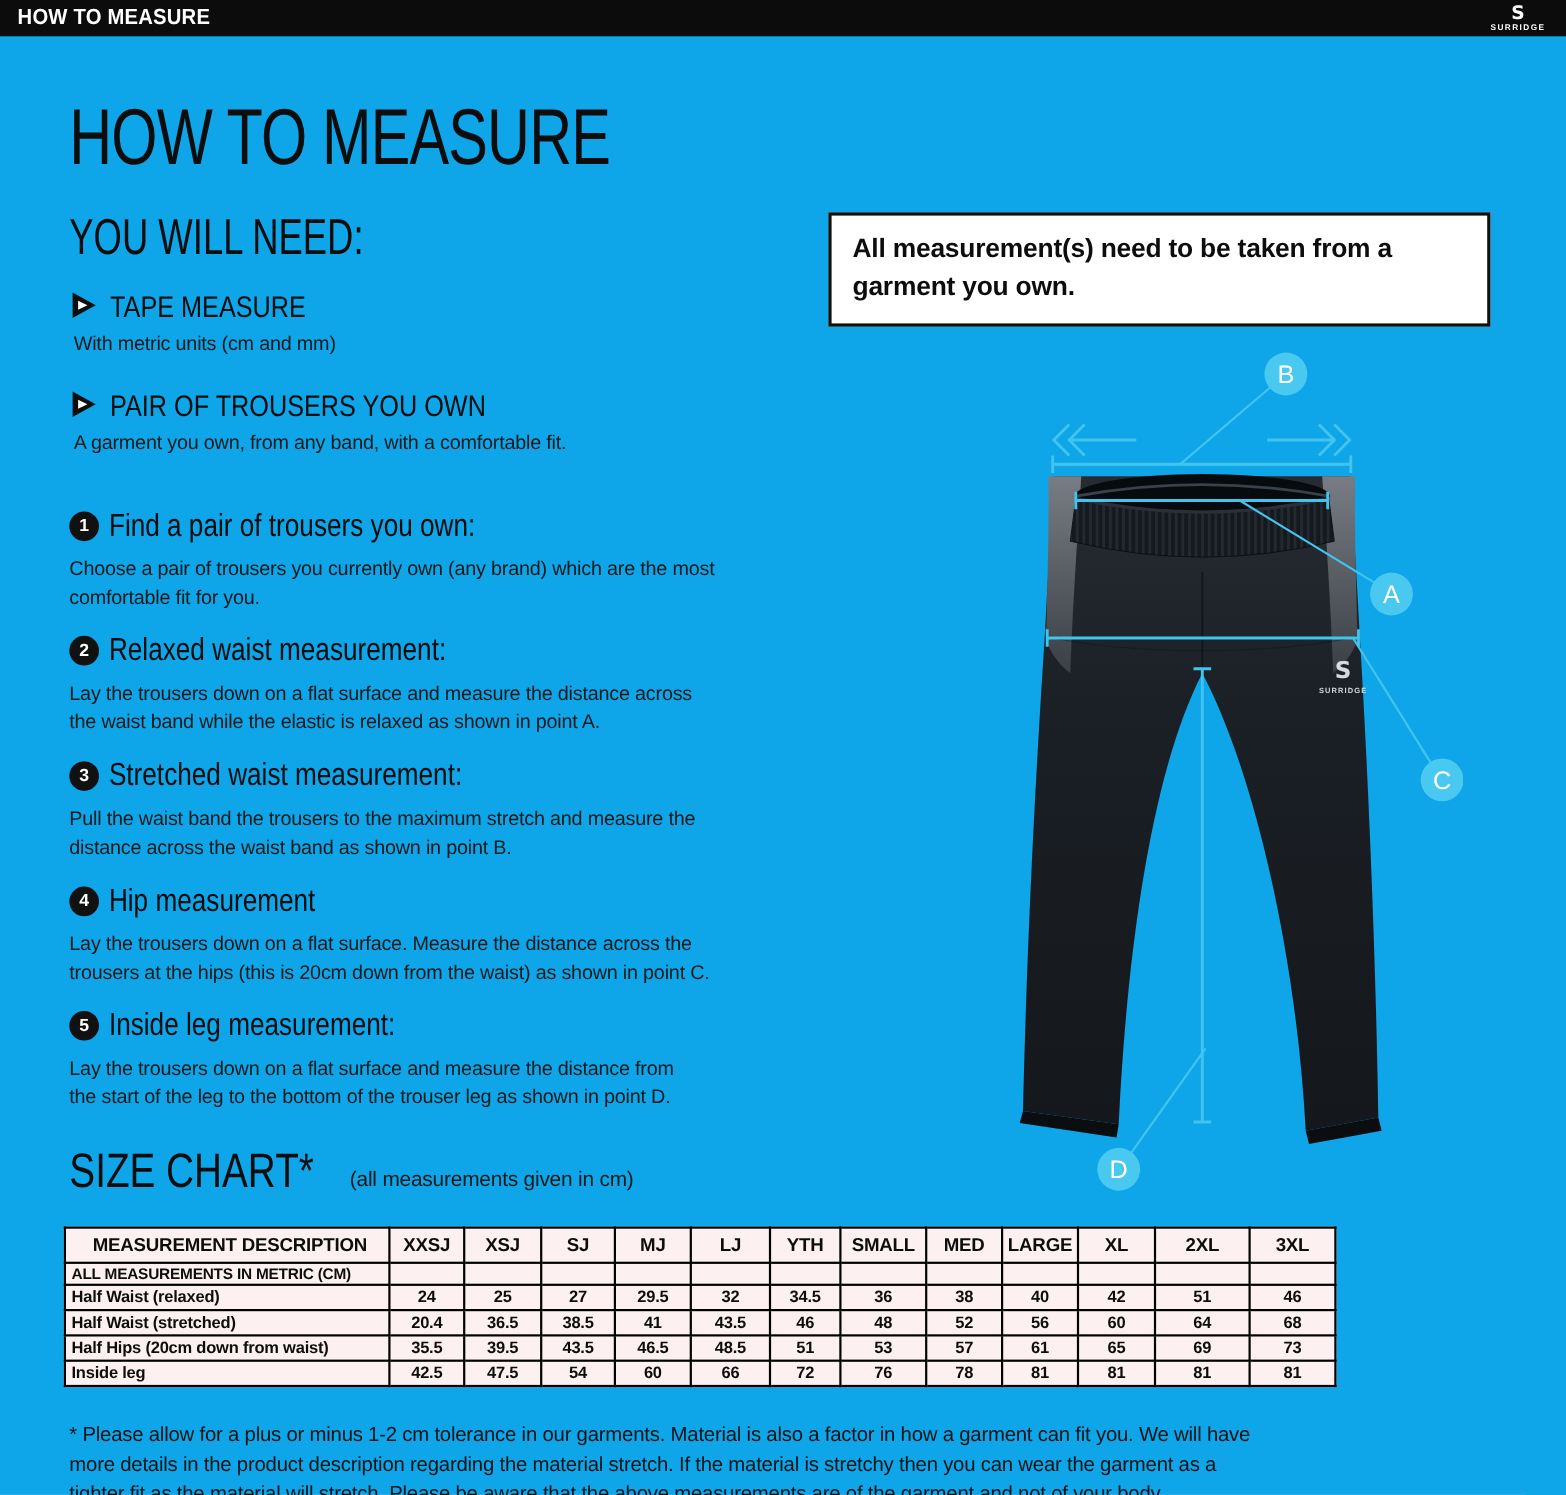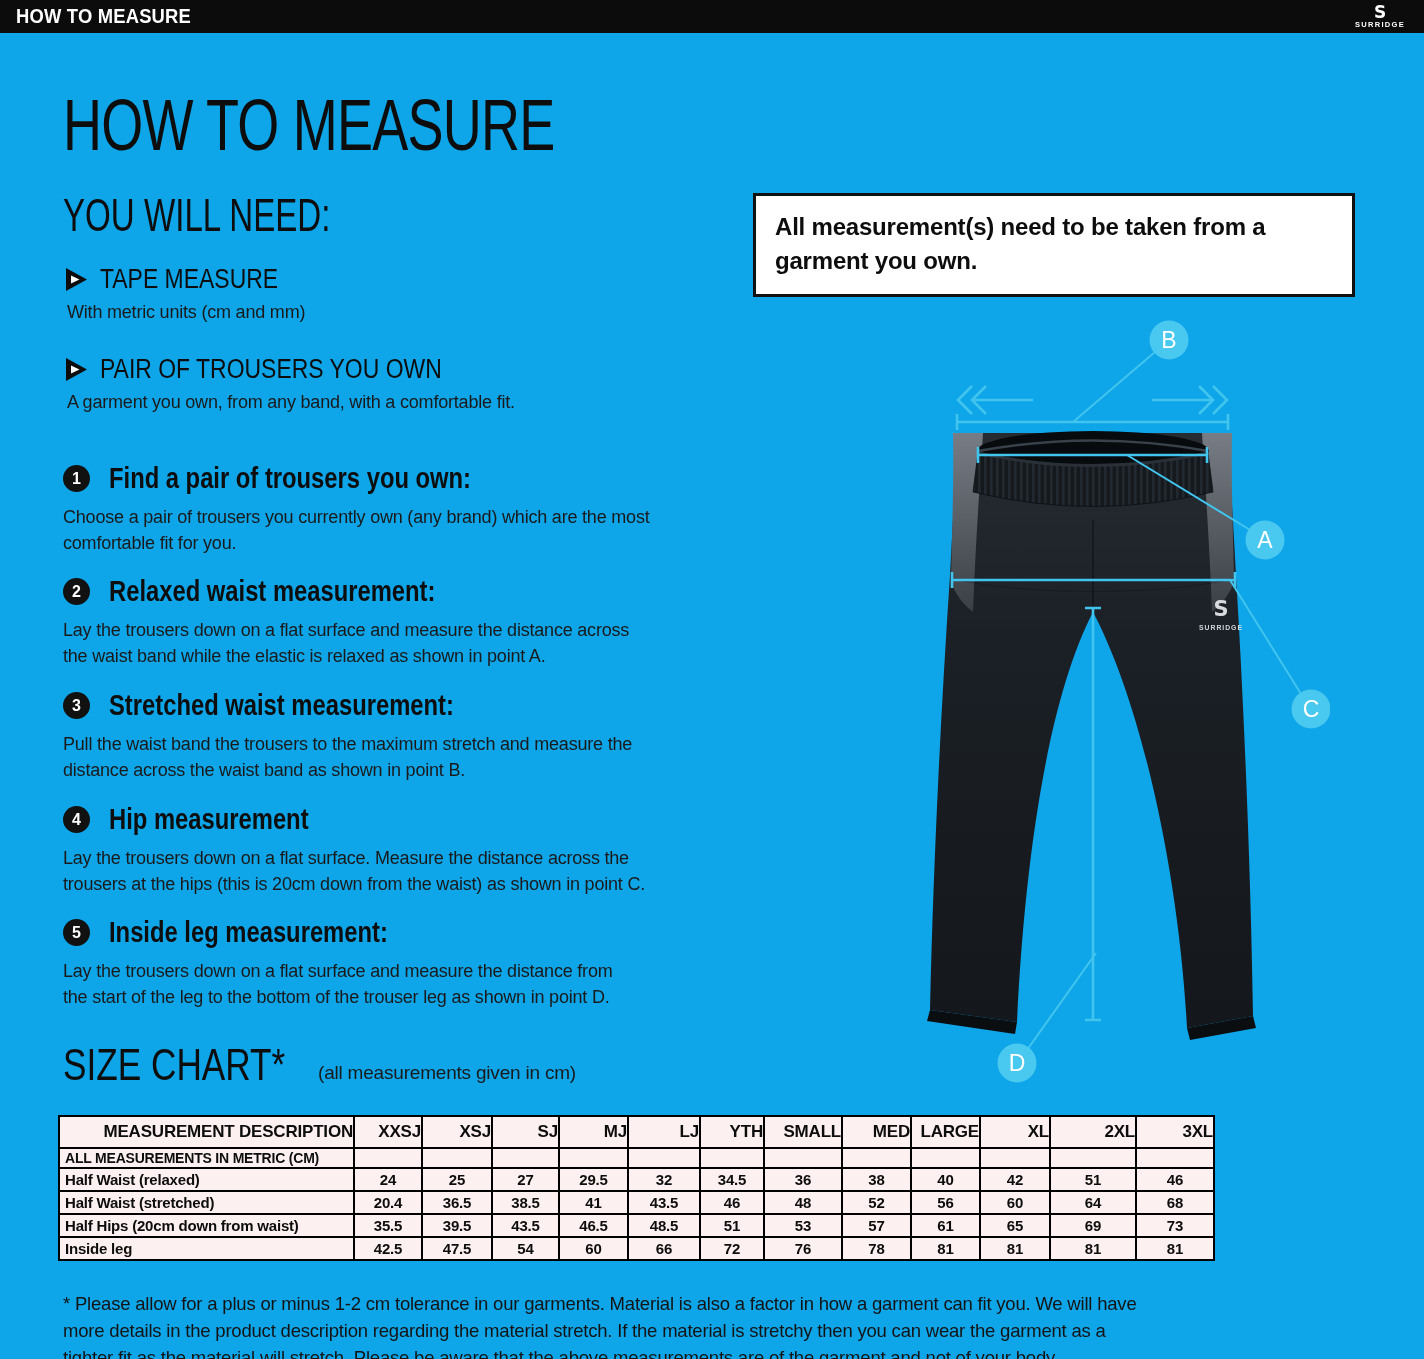--- a/index.html
+++ b/index.html
@@ -20,52 +20,52 @@
   .cond { display:inline-block; transform-origin:0 55%; white-space:pre; }
 
   .page-title { position:absolute; left:63px; top:84px; font-size:72px; font-weight:400;
                 letter-spacing:-1px; color:#0d0d0d; }
   .page-title .cond { transform:scaleX(0.75); }
 
   .ywn-heading { position:absolute; left:63px; top:188px; font-size:46px; font-weight:400; color:#0d0d0d; }
   .ywn-heading .cond { transform:scaleX(0.72); }
 
   .need-item { position:absolute; left:63px; width:660px; }
-  .need-row { display:flex; align-items:center; }
+  .need-row { display:flex; }
   .need-icon { width:27px; height:27px; flex:0 0 27px; }
   .need-label { font-size:27px; font-weight:400; color:#0d0d0d; margin-left:10px; }
   .need-label .cond { transform:scaleX(0.85); }
   .need-desc { margin-top:7px; margin-left:4px; font-size:18px; letter-spacing:-0.2px; color:#1a1a1a; }
 
   .step { position:absolute; left:63px; width:690px; }
   .step-head { display:flex; align-items:center; }
   .step-num { width:27px; height:27px; flex:0 0 27px; background:#111; color:#fff; border-radius:50%;
               font-size:16px; font-weight:bold; display:flex; align-items:center; justify-content:center; }
-  .step-title { font-size:29px; font-weight:700; color:#0d0d0d; margin-left:19px; }
+  .step-title { font-size:29px; font-weight:400; color:#0d0d0d; margin-left:9px; }
   .step-title .cond { transform:scaleX(0.82); }
   .step-body { margin-top:9px; font-size:18px; line-height:1.45; letter-spacing:-0.2px;
                color:#1a1a1a; white-space:pre-line; }
 
   .note-box { position:absolute; left:753px; top:193px; width:602px; height:104px;
               border:3px solid #111; background:#fff; padding:14px 19px; }
   .note-text { font-size:24px; font-weight:bold; line-height:1.42; letter-spacing:-0.2px;
                color:#0d0d0d; white-space:pre-line; }
 
   .figure { position:absolute; left:900px; top:320px; width:430px; height:775px; }
 
   .size-heading { position:absolute; left:63px; top:1040px; font-size:44px; font-weight:400; color:#0d0d0d; }
   .size-heading .cond { transform:scaleX(0.8); }
   .size-note { position:absolute; left:318px; top:1062px; font-size:19px; color:#1a1a1a; letter-spacing:-0.2px; }
 
   .size-table-wrap { position:absolute; left:58px; top:1115px; }
   table.size-table { border-collapse:collapse; table-layout:fixed; background:#fdf0f0; letter-spacing:-0.2px; }
   table.size-table th, table.size-table td { border:2px solid #000; font-weight:bold; color:#0d0d0d;
        text-align:center; overflow:hidden; white-space:nowrap; }
-  tr.r-hdr th { font-size:17px; height:32px;text-align:right; }
-  tr.r-hdr th.desc { text-align:right; padding-left:5px; }
+  tr.r-hdr th { font-size:17px; height:32px; }
+  tr.r-hdr th.desc { text-align:center; padding-left:5px; }
   tr.r-metric td, tr.r-metric th { font-size:14px; height:20px;border-radius:10px; }
   tr.r-data td, tr.r-data th { font-size:15px; height:23px; }
   th.rowlabel { text-align:left !important; padding-left:5px; font-weight:bold; }
 
   .footer-note { position:absolute; left:63px; top:1291px; width:1310px; font-size:18.5px;
                  line-height:1.45; letter-spacing:-0.2px; color:#141414; white-space:pre-line; }
 </style>
 </head>
 <body>
 

